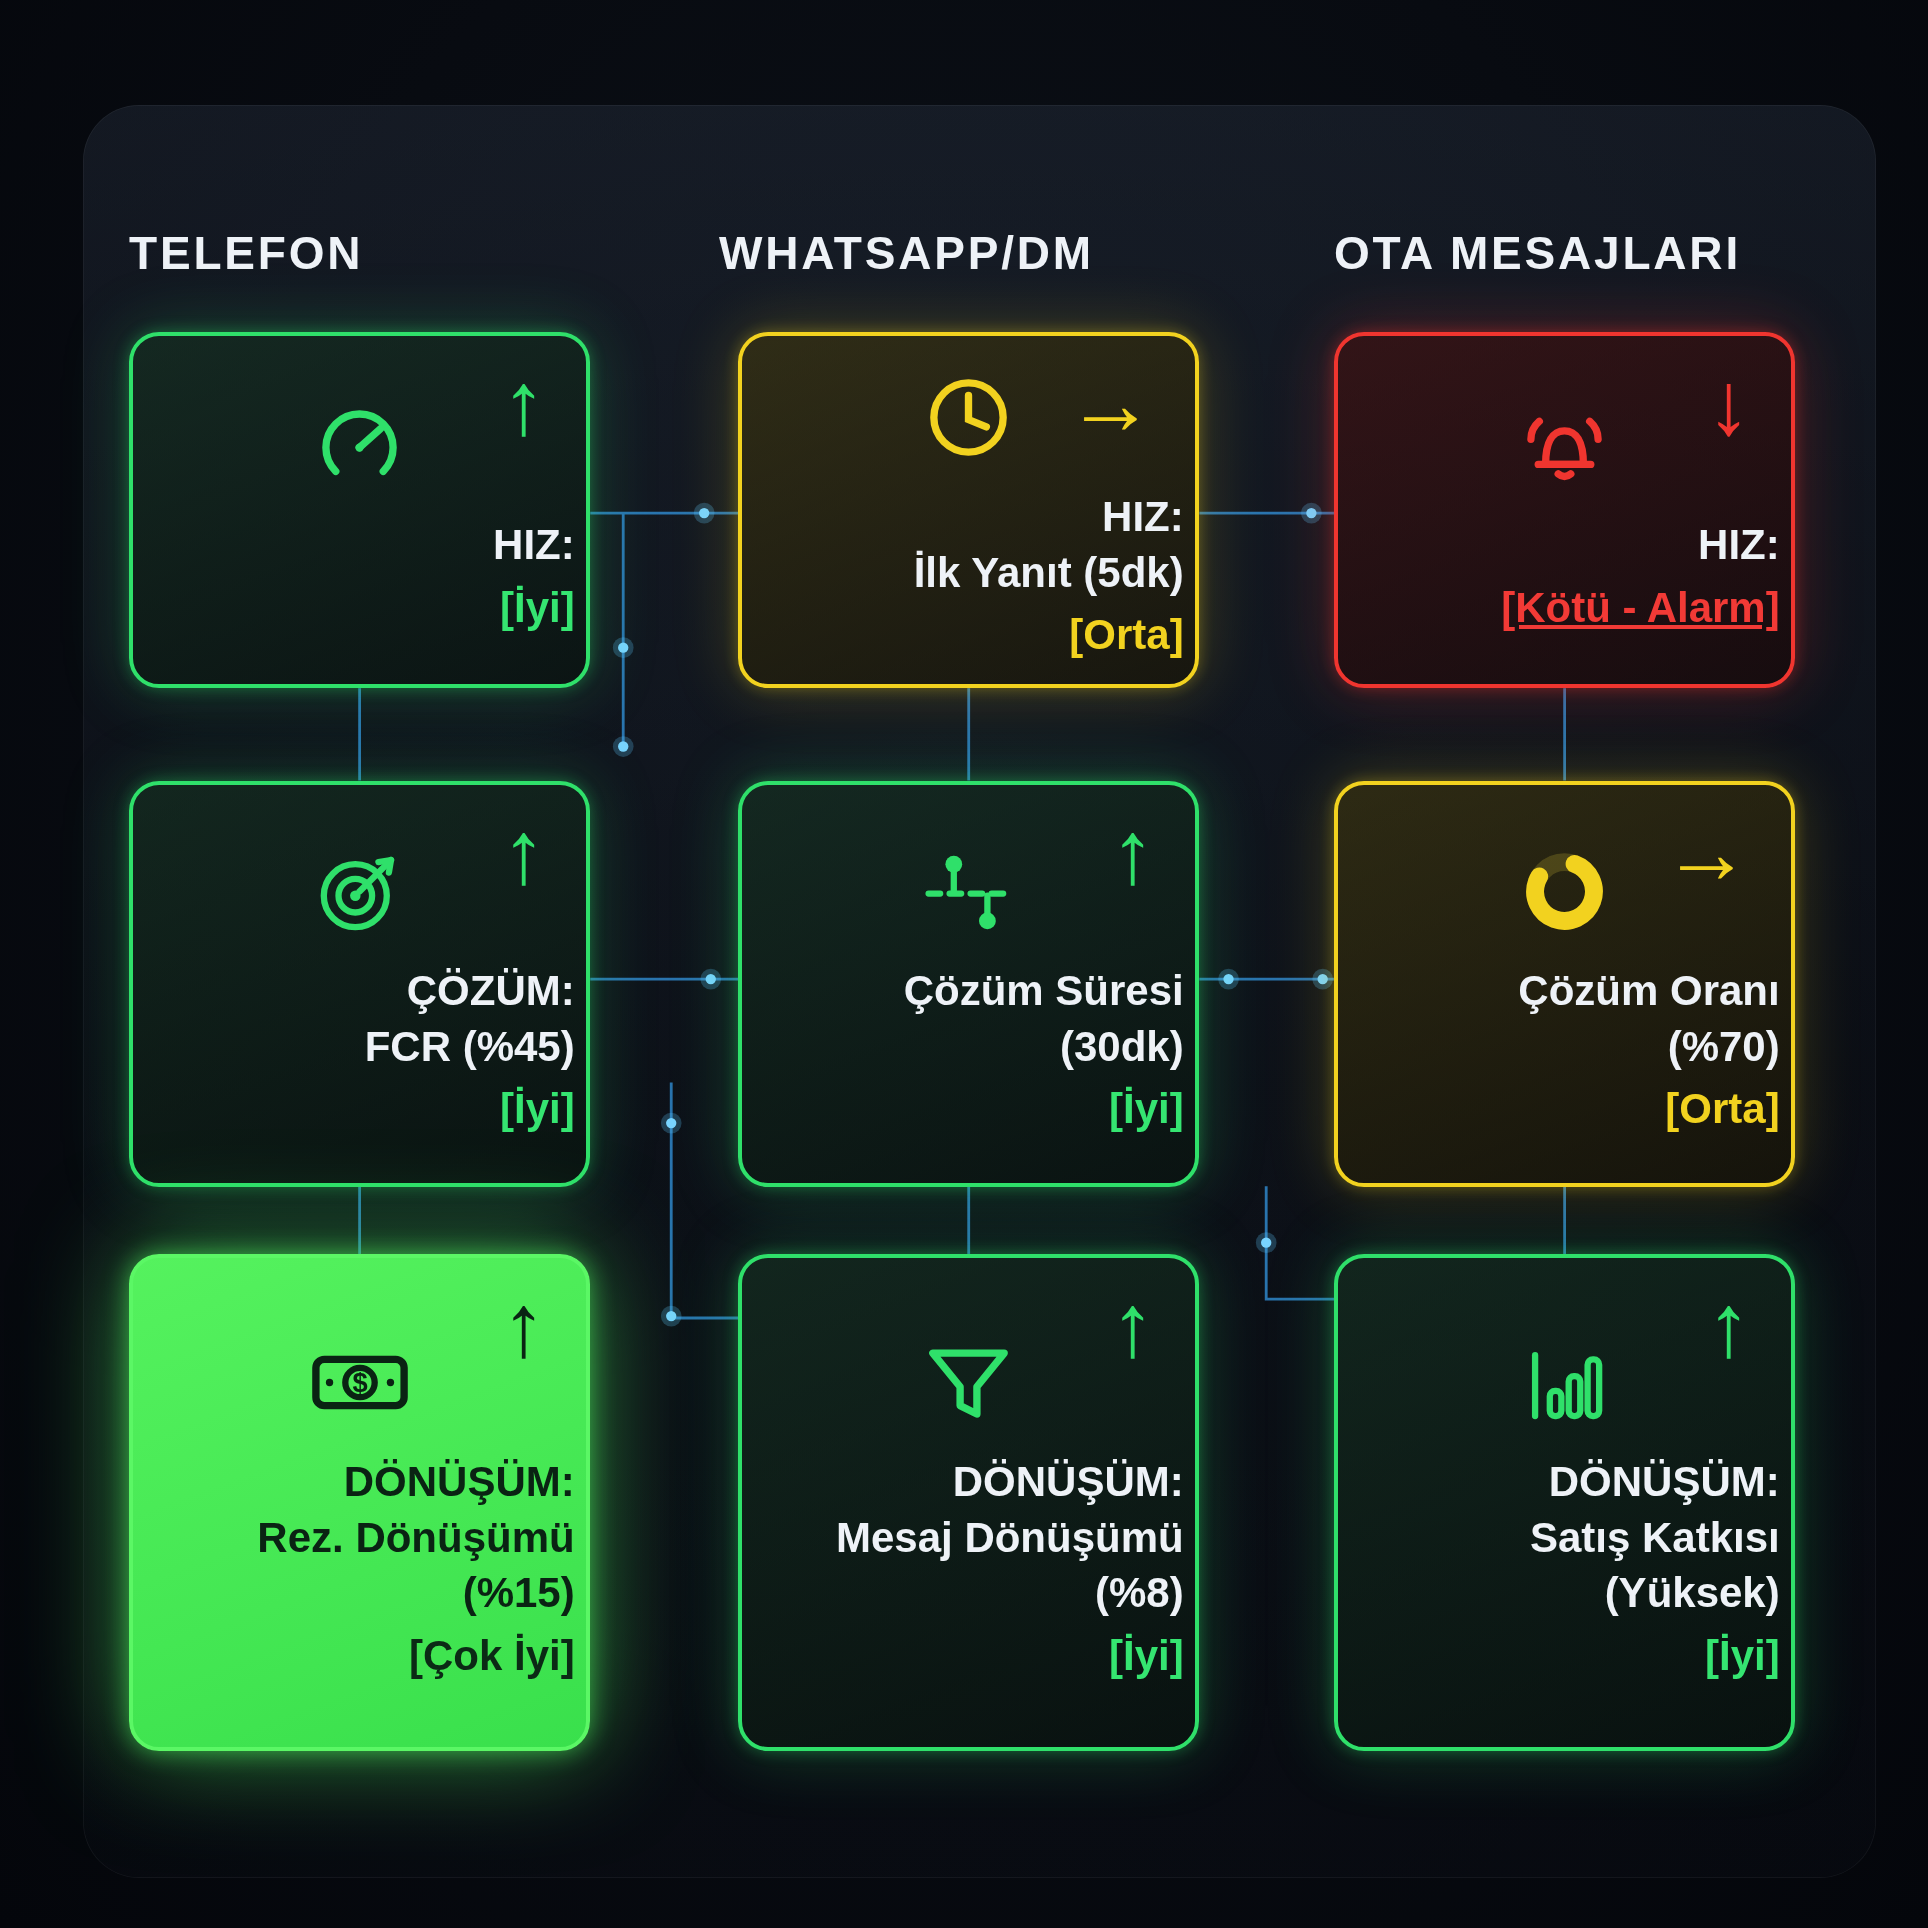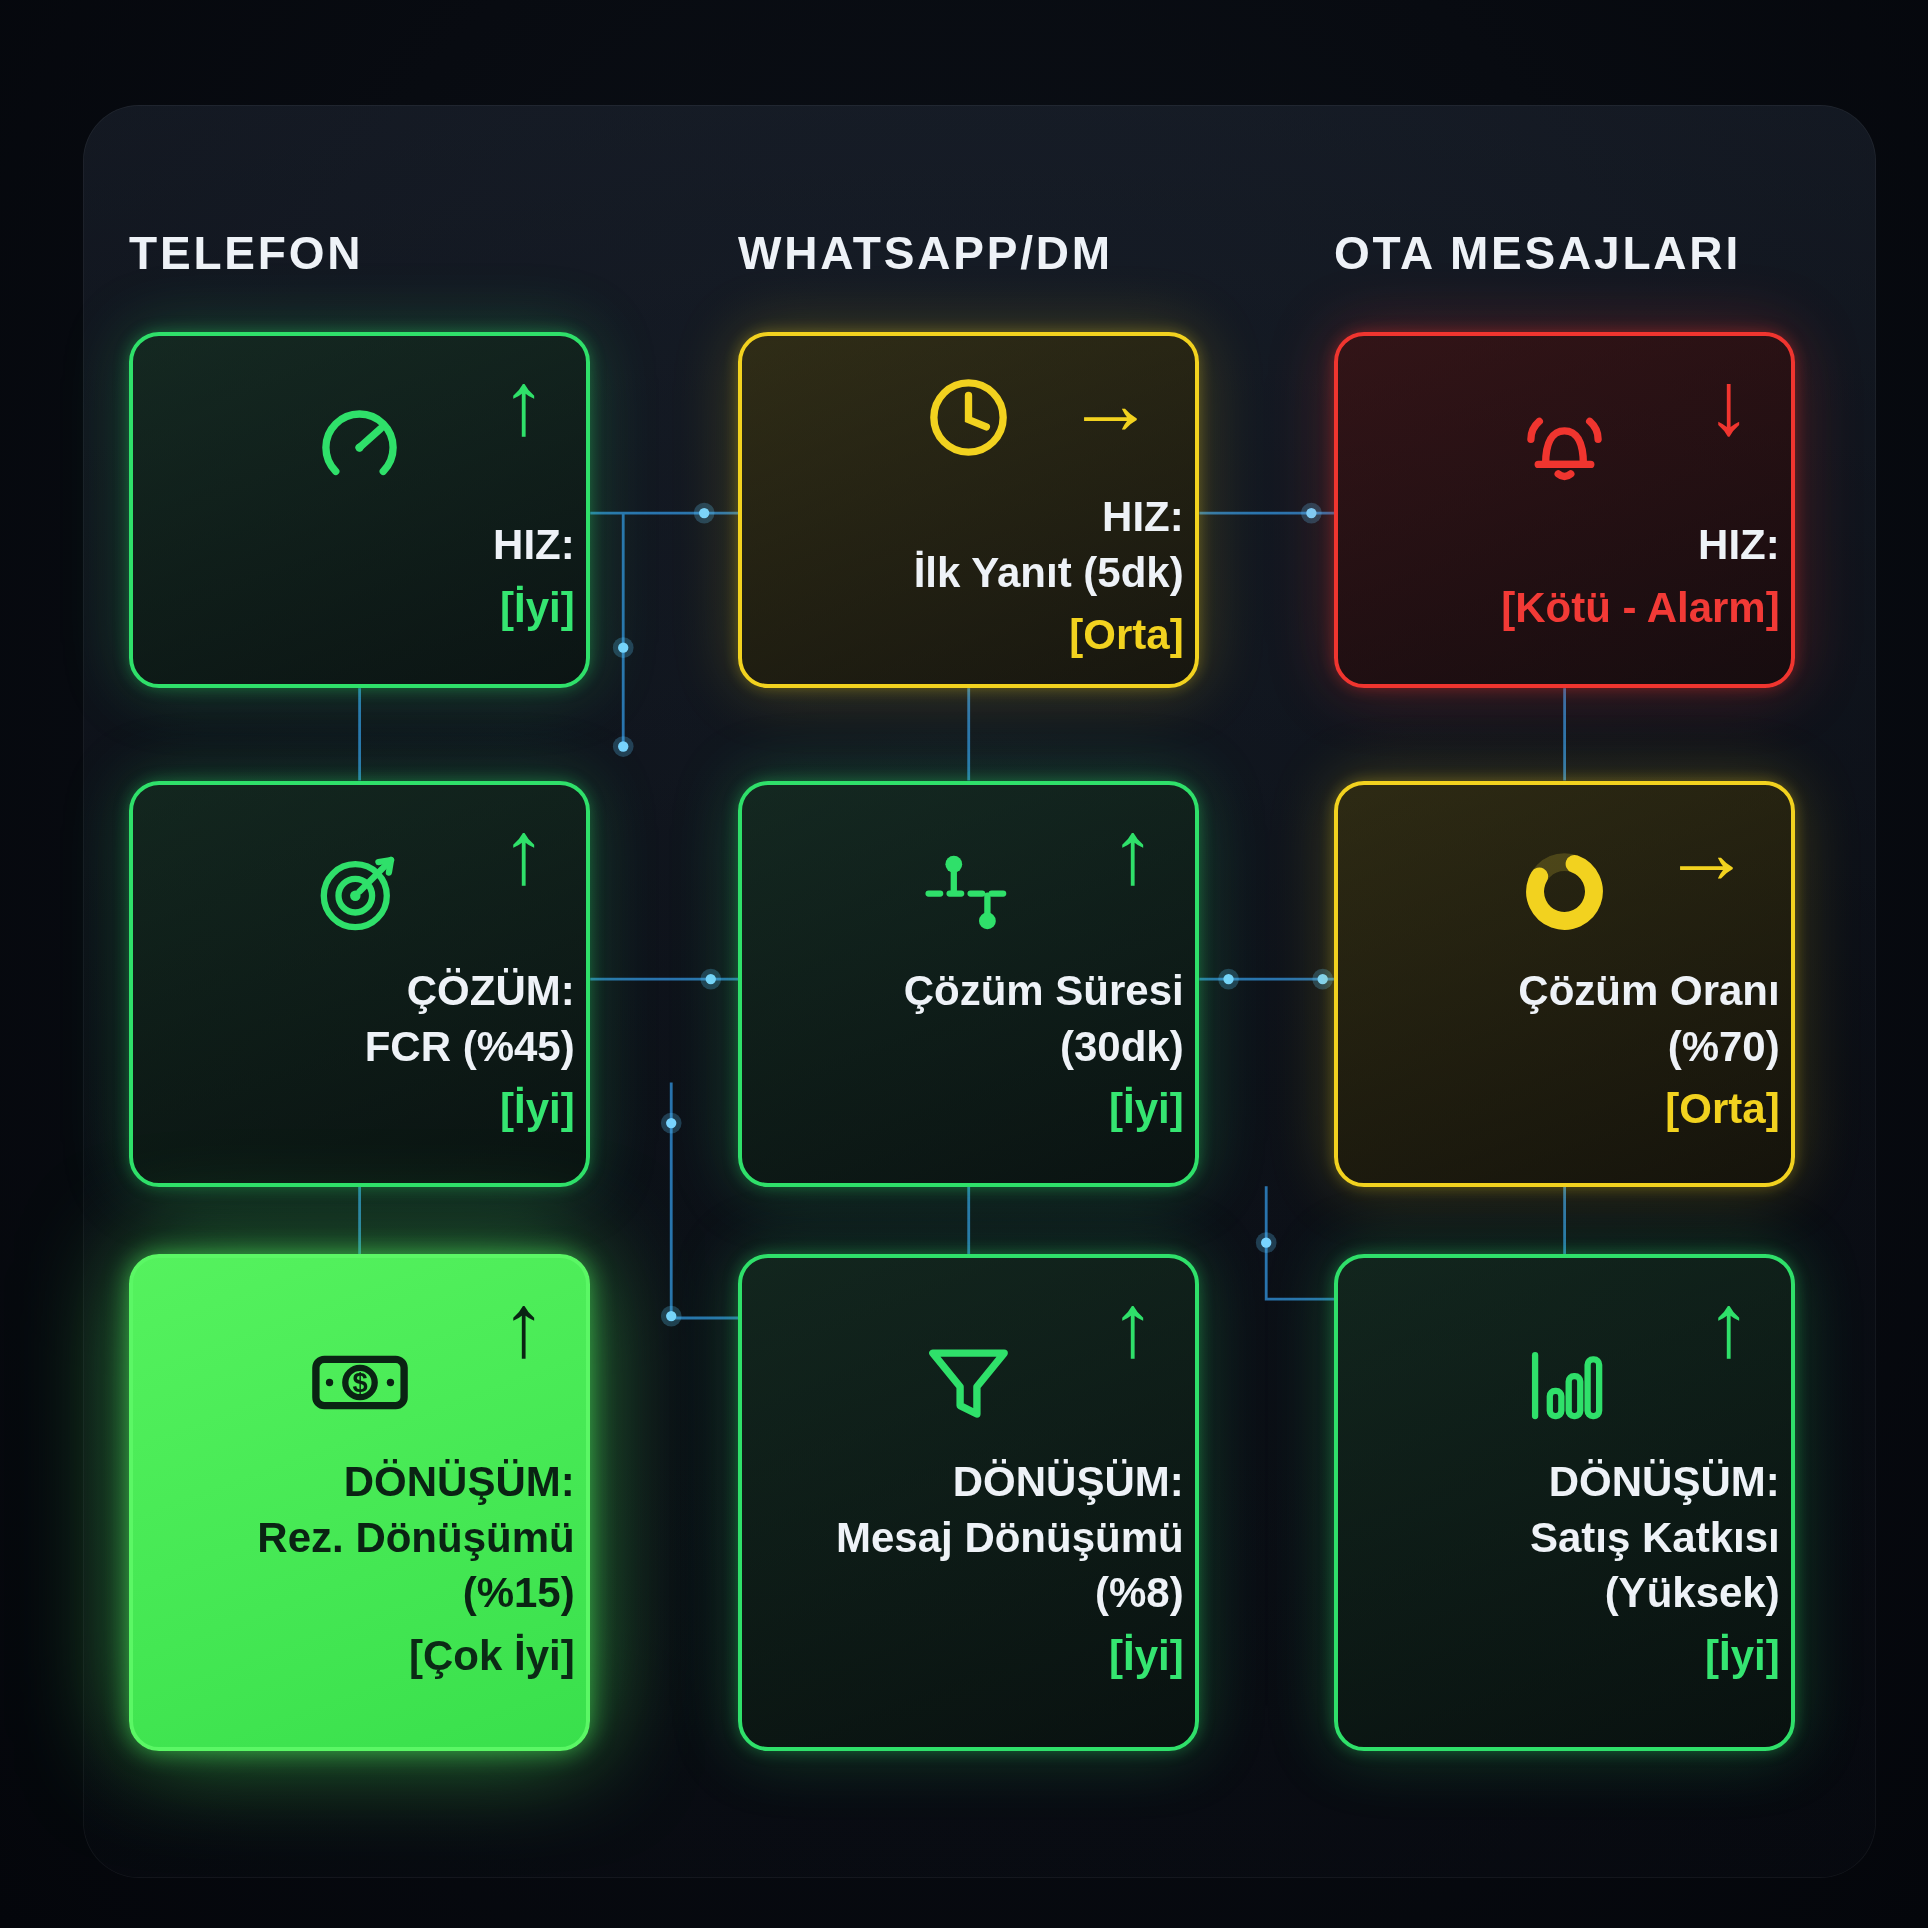--- a/index.html
+++ b/index.html
@@ -13,21 +13,21 @@
     border-radius:56px;z-index:1;
     background:linear-gradient(180deg, rgba(54,66,86,.28) 0%, rgba(24,30,42,.22) 55%, rgba(16,20,30,.18) 100%);
     box-shadow:inset 0 0 0 0.9px rgba(255,255,255,.05);
   }
   .connectors{position:absolute;left:0;top:0;width:1928px;height:1928px;z-index:2;}
   .col-header{
     position:absolute;top:226px;height:56px;z-index:3;
     font-size:46px;font-weight:700;letter-spacing:2.8px;color:#eef2f7;
   }
   .h1{left:129px;width:461px;}
-  .h2{left:738px;width:461px;}
+  .h2{left:719px;width:461px;}
   .h3{left:1334px;width:461px;}
 
   .card{
     position:absolute;z-index:3;box-sizing:border-box;
     border-radius:30px;border:4.7px solid;
     display:flex;flex-direction:column;align-items:center;justify-content:center;
     padding:19px 11.3px;
   }
   .r1{top:332px;height:356px;}
   .r2{top:781px;height:406px;}
@@ -68,21 +68,21 @@
   .card--solid .icon svg{stroke:#0a2313;}
 
   .t{
     font-size:42px;font-weight:700;color:#eef2f7;text-align:right;line-height:1.32;
     width:100%;
   }
   .card--solid .t{color:#0a2313;}
   .status{margin-top:7px;}
   .card--green .status{color:#35e571;}
   .card--yellow .status{color:#f2d21f;}
-  .card--red .status{color:#f23a36;}
+  .card--red .status{color:#f23a36;text-decoration:underline;}
   .card--solid .status{color:#0b2a15;}
 </style>
 </head>
 <body>
 
 <div class="stage">
   <div class="panel"></div>
 
   <svg class="connectors" viewBox="0 0 2048 2048" aria-hidden="true">
     <g stroke="#2f86c9" stroke-width="3" fill="none" opacity="0.85">

